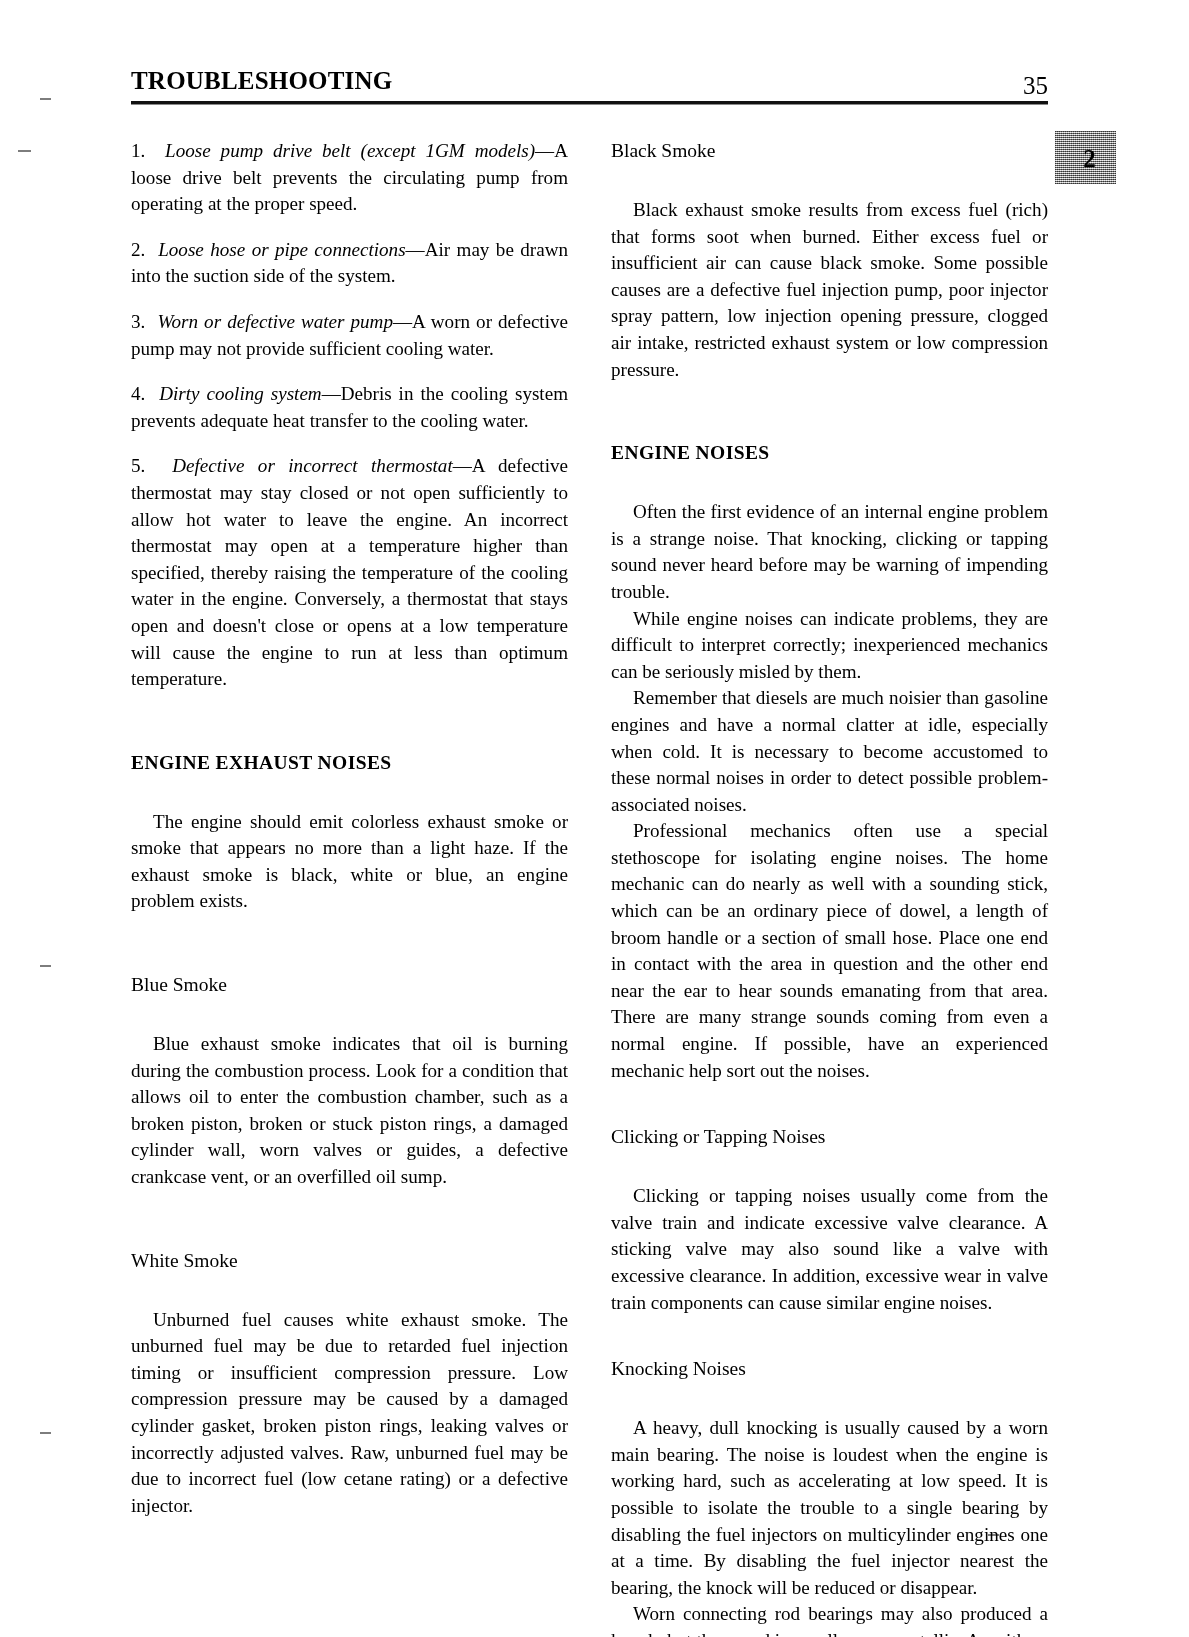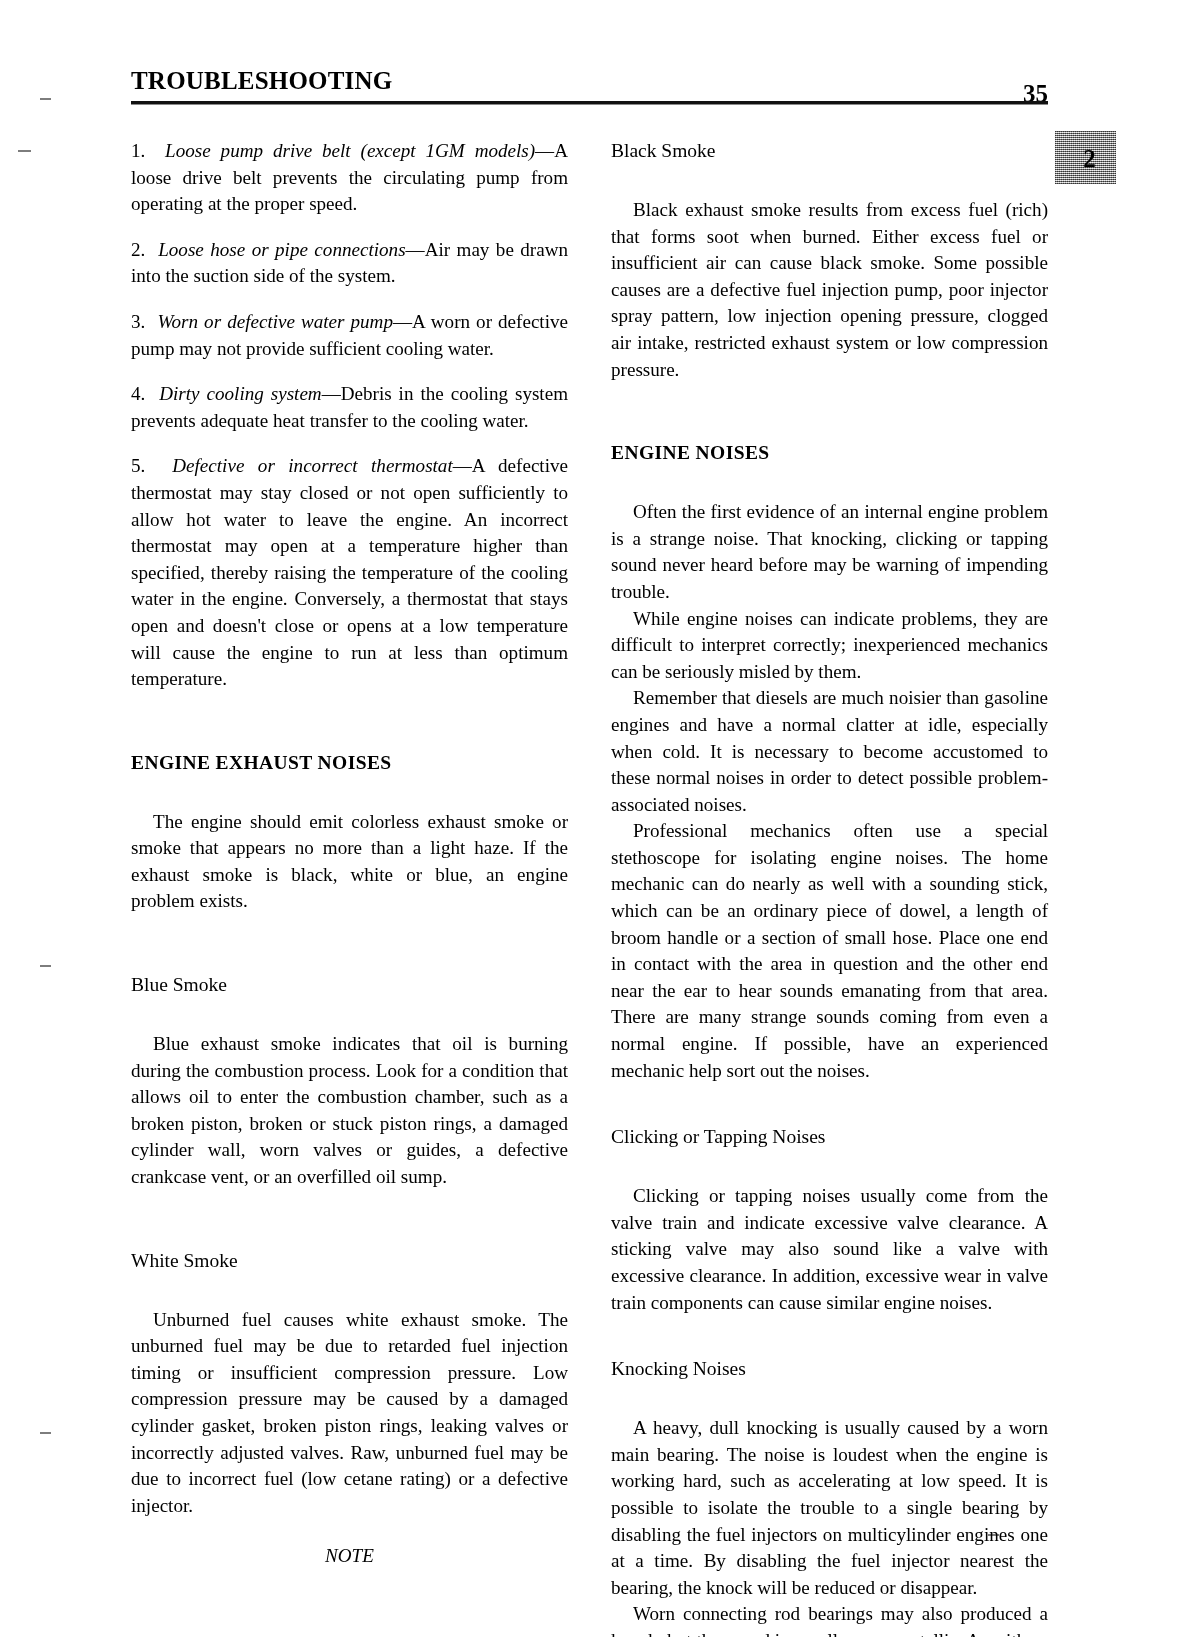--- a/index.html
+++ b/index.html
@@ -36,23 +36,23 @@
     top: 0;
     font-size: 25px;
     font-weight: bold;
     letter-spacing: 0.2px;
     line-height: 30px;
     white-space: nowrap;
   }
   .header-folio {
     position: absolute;
     right: 0;
-    top: 13px;
+    top: 5px;
     font-size: 25px;
-    font-weight: bold;
+    font-weight: normal;
     line-height: 30px;
   }
   .header-rule {
     position: absolute;
     left: 0;
     right: 0;
     top: 35px;
     height: 3px;
     background: #111111;
   }
@@ -206,21 +206,20 @@
       <div class="space-md"></div>
       <p class="indent">Blue exhaust smoke indicates that oil is burning during the combustion process. Look for a condition that allows oil to enter the combustion chamber, such as a broken piston, broken or stuck piston rings, a damaged cylinder wall, worn valves or guides, a defective crankcase vent, or an overfilled oil sump.</p>
 
       <div class="space-xl"></div>
       <h3 class="sub-head">White Smoke</h3>
       <div class="space-md"></div>
       <p class="indent">Unburned fuel causes white exhaust smoke. The unburned fuel may be due to retarded fuel injection timing or insufficient compression pressure. Low compression pressure may be caused by a damaged cylinder gasket, broken piston rings, leaking valves or incorrectly adjusted valves. Raw, unburned fuel may be due to incorrect fuel (low cetane rating) or a defective injector.</p>
 
       <div class="space-sm"></div>
       <div class="note-block">
-        <span class="note-label">NOTE</span>
       </div>
 
     </div>
 
     <div class="col col-right">
 
       <h3 class="sub-head">Black Smoke</h3>
       <div class="space-md"></div>
       <p class="indent">Black exhaust smoke results from excess fuel (rich) that forms soot when burned. Either excess fuel or insufficient air can cause black smoke. Some possible causes are a defective fuel injection pump, poor injector spray pattern, low injection opening pressure, clogged air intake, restricted exhaust system or low compression pressure.</p>
 

